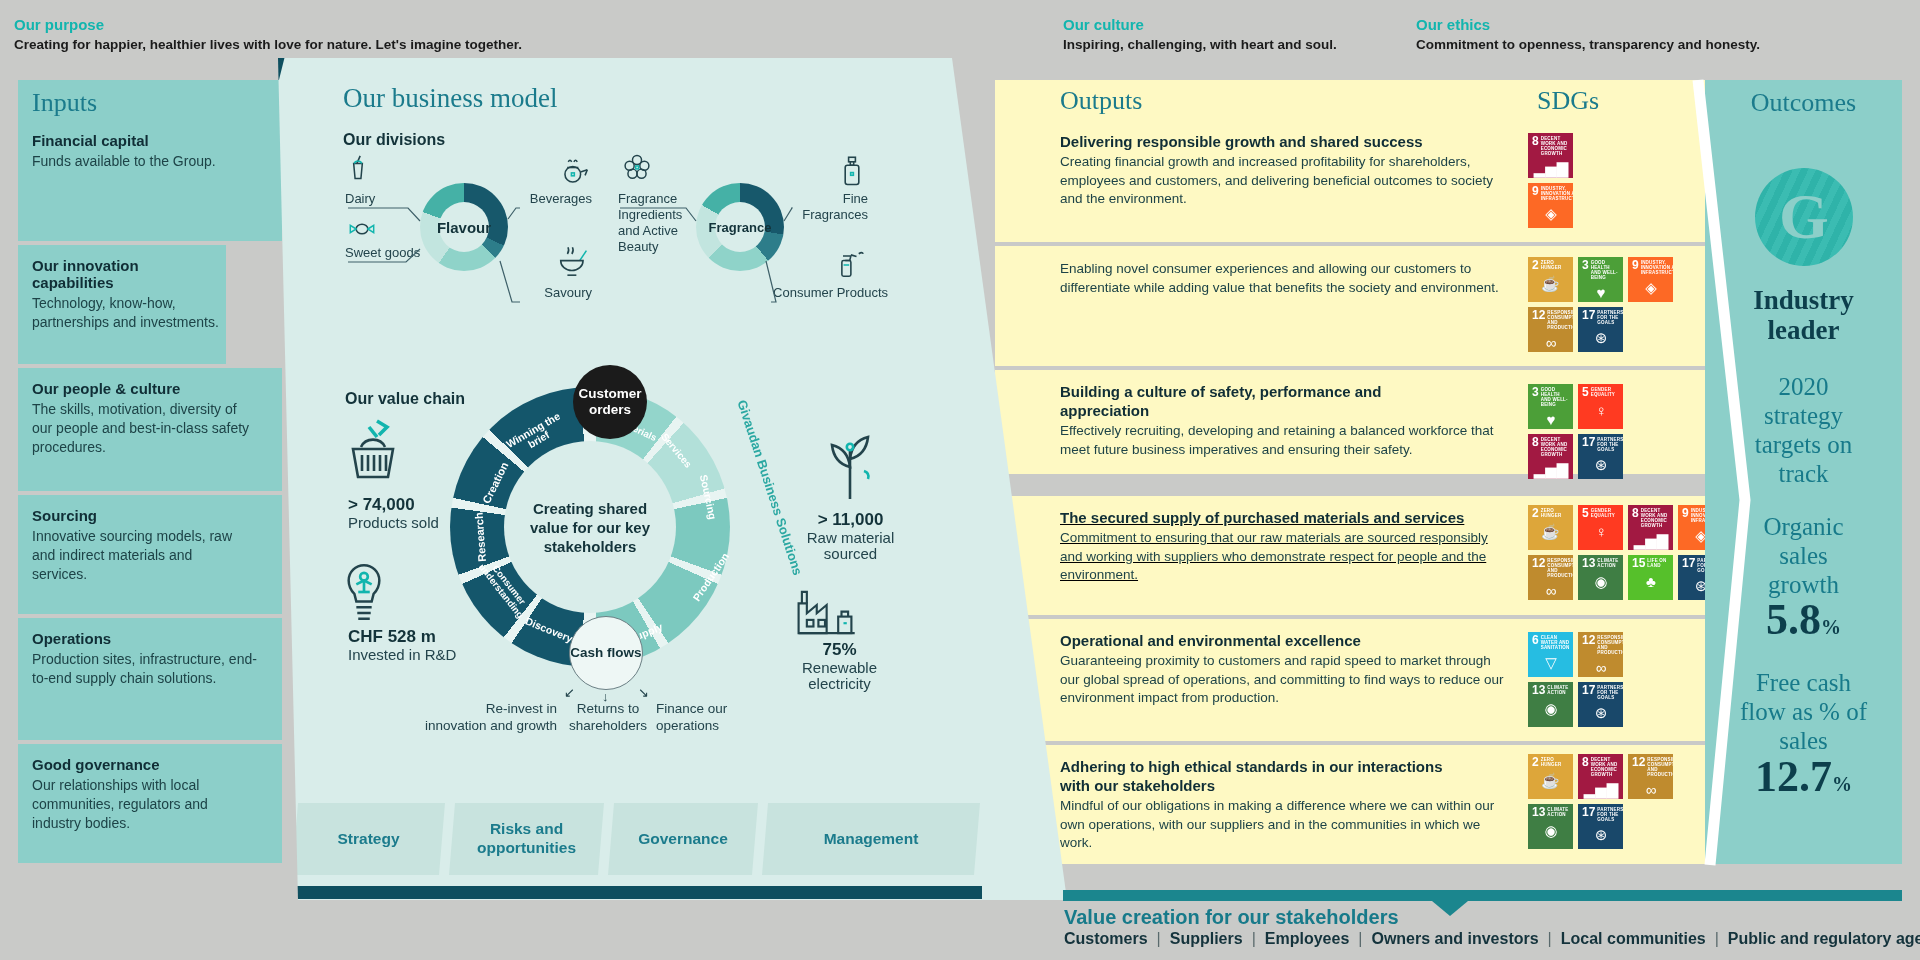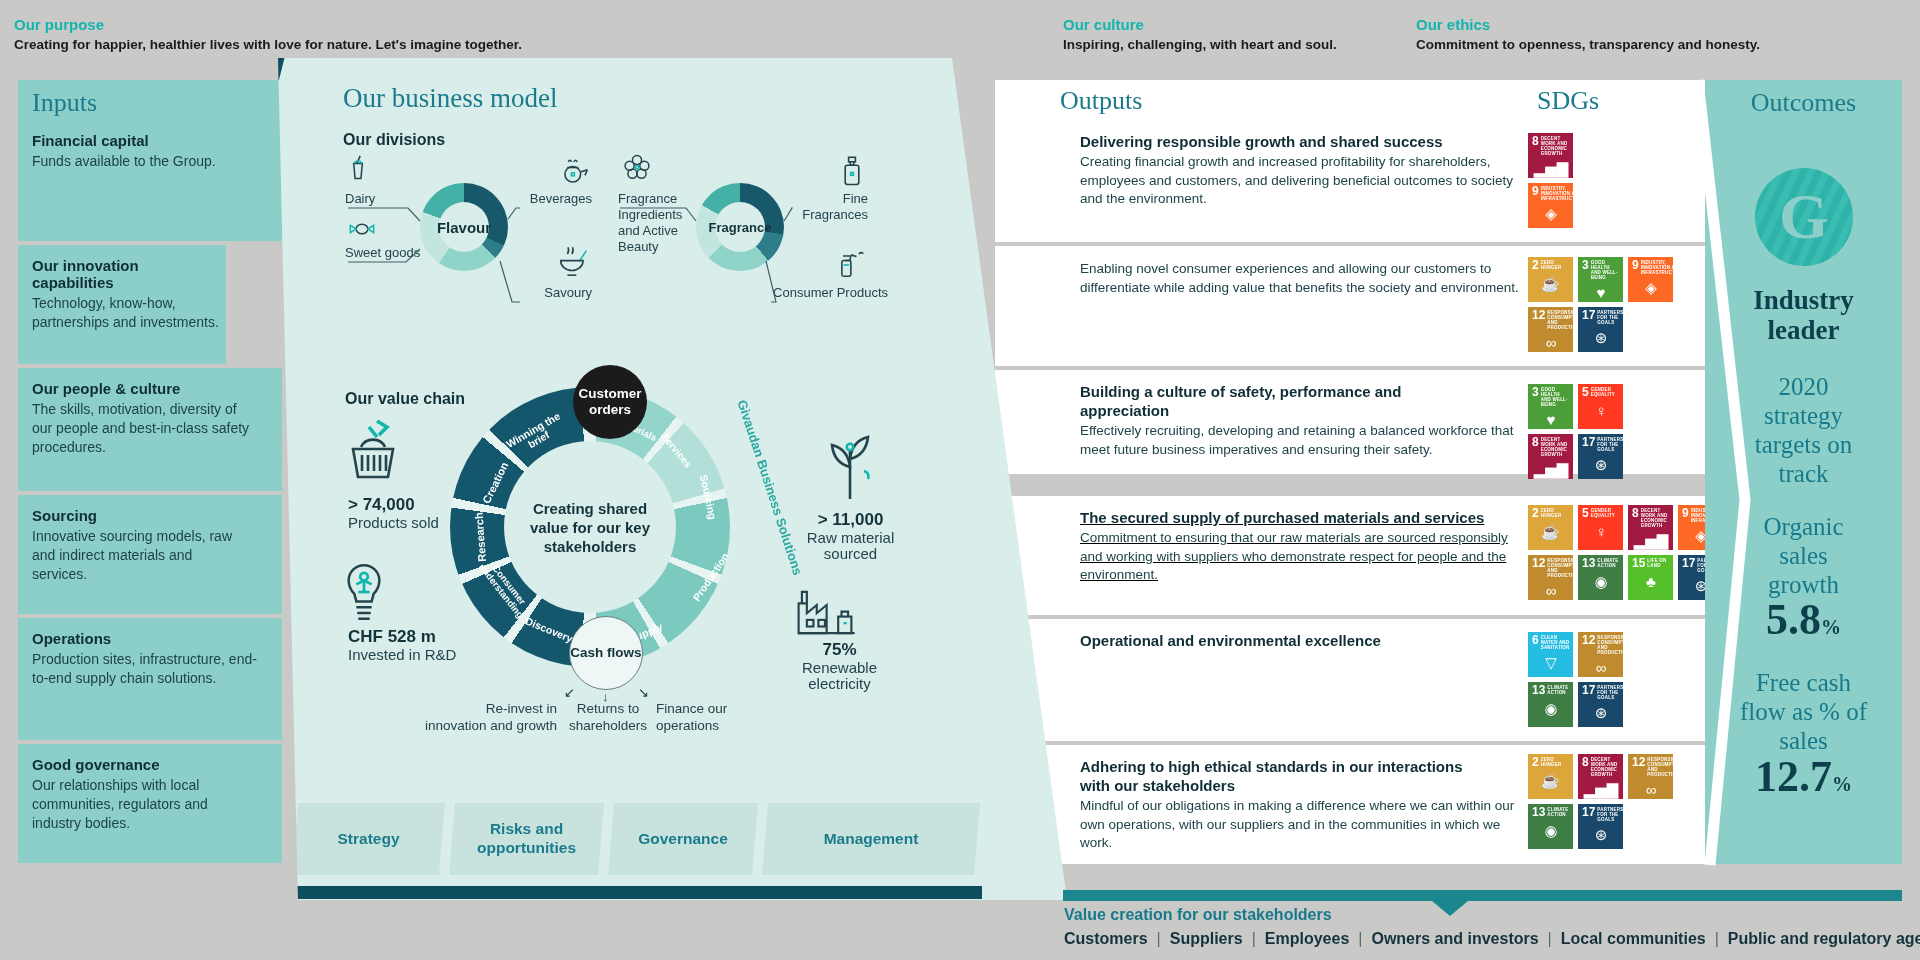--- a/index.html
+++ b/index.html
@@ -52,41 +52,41 @@
   .node{border-radius:50%;display:flex;align-items:center;justify-content:center;
      text-align:center;font-weight:bold;font-size:13.5px;line-height:1.15;z-index:5;}
   .stat-val{font-size:17px;font-weight:bold;color:#13333a;}
   .stat-lbl{font-size:15px;color:#23444c;line-height:16px;}
   .flow-lbl{font-size:13.5px;line-height:17px;color:#23444c;}
   
   .tab{position:absolute;top:748px;height:72px;background:#c8e3de;color:#1b7b8c;
      font-weight:bold;font-size:15.5px;text-align:center;display:flex;align-items:center;
      justify-content:center;line-height:1.2;clip-path:polygon(6px 0,100% 0,calc(100% - 6px) 100%,0 100%);}
   
-  .out-row{position:absolute;left:995px;width:717px;background:#ffffff;padding-left:20px;}
+  .out-row{position:absolute;left:995px;width:717px;background:#fef9c3;}
   .out-inner{margin-left:65px;padding-top:12px;width:445px;}
   .out-title{font-size:15px;font-weight:bold;line-height:19px;color:#102e36;}
   .out-text{font-size:13.5px;line-height:18.5px;color:#1d4347;margin-top:2px;}
   
   .sdg-group{position:absolute;left:1528px;display:flex;flex-wrap:wrap;gap:5px;}
   .sdg-tile{width:45px;height:45px;color:#fff;box-sizing:border-box;padding:3px 3px 1px 4px;
      overflow:hidden;}
   .sdg-top{display:flex;gap:2px;align-items:flex-start;}
   .sdg-num{font-size:12px;font-weight:bold;line-height:11px;}
   .sdg-lbl{font-size:4.5px;font-weight:bold;line-height:5px;letter-spacing:.2px;}
   .sdg-glyph{font-size:15px;text-align:center;line-height:26px;}
   
   #outcomes-panel{left:1705px;top:80px;width:197px;height:784px;background:#8ccfc9;
      text-align:center;}
   .oc-teal{color:#177a8a;font-size:25px;line-height:29px;}
   .oc-dark{color:#0d3f4c;}
   .oc-num{font-size:44px;font-weight:bold;color:#0d3f4c;line-height:44px;}
   .oc-unit{font-size:20px;font-weight:bold;}
   
-  .ft-title{font-size:16px;font-weight:bold;color:#177a8a;}
+  .ft-title{font-size:20px;font-weight:bold;color:#177a8a;}
   .ft-items{display:flex;gap:9px;}
   .ft-item{font-size:16px;font-weight:bold;color:#14333c;white-space:nowrap;}
   .ft-item:not(:last-child)::after{content:"|";color:#5a6a6d;padding-left:9px;font-weight:normal;}
   svg{display:block;}
 </style>
 </head>
 <body>
 
 <div class="abs" style="left:14px;top:16px;">
   <div class="hdr-title">Our purpose</div>
@@ -159,20 +159,21 @@
 </div>
 <div class="out-row" style="top:496px;height:119px;text-decoration:underline;">
   <div class="out-inner">
     <div class="out-title">The secured supply of purchased materials and services</div>
     <div class="out-text">Commitment to ensuring that our raw materials are sourced responsibly and working with suppliers who demonstrate respect for people and the environment.</div>
   </div>
 </div>
 <div class="out-row" style="top:619px;height:122px;">
   <div class="out-inner">
     <div class="out-title">Operational and environmental excellence</div>
+    <div class="out-text">Guaranteeing proximity to customers and rapid speed to market through our global spread of operations, and committing to find ways to reduce our environment impact from production.</div>
   </div>
 </div>
 <div class="out-row" style="top:745px;height:119px;">
   <div class="out-inner">
     <div class="out-title" style="width:400px;">Adhering to high ethical standards in our interactions with our stakeholders</div>
     <div class="out-text">Mindful of our obligations in making a difference where we can within our own operations, with our suppliers and in the communities in which we work.</div>
   </div>
 </div>
 
 <div class="serif col-title abs" style="left:1537px;top:86px;">SDGs</div>

